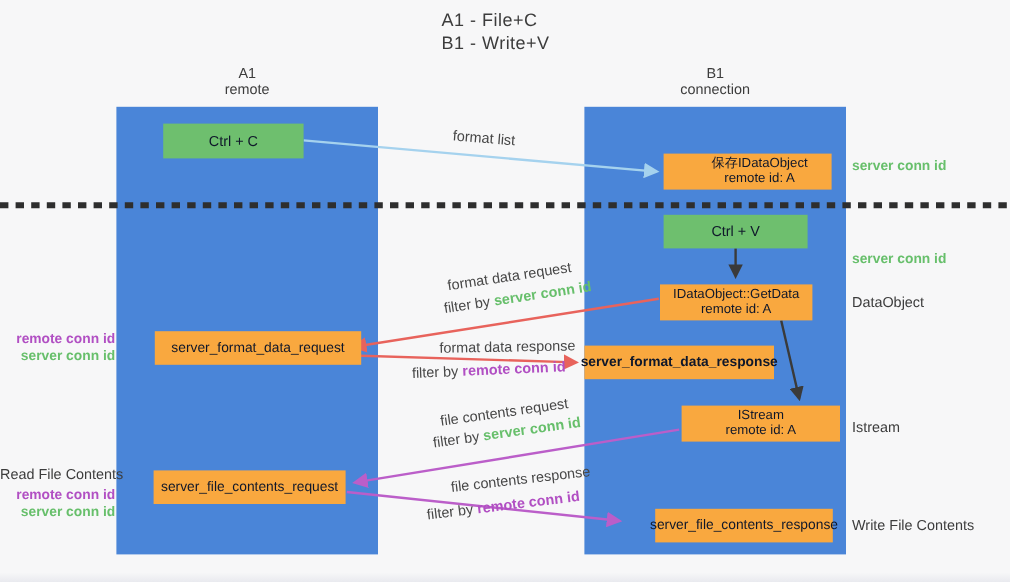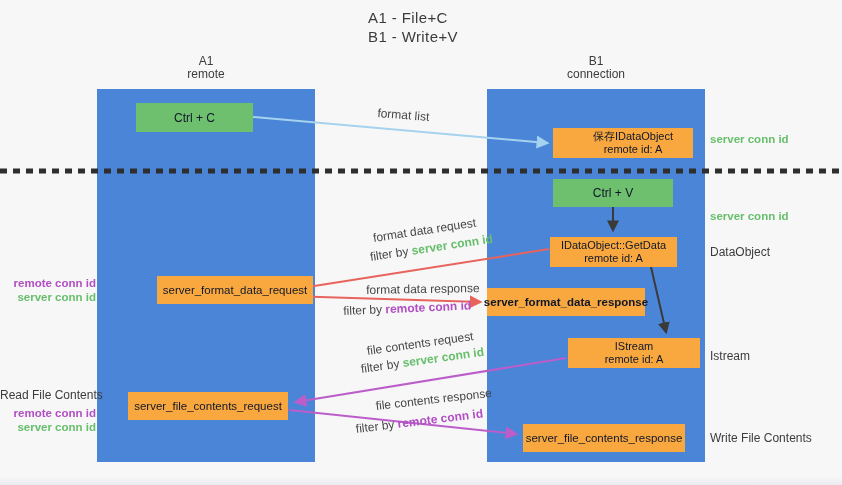--- a/index.html
+++ b/index.html
@@ -92,38 +92,38 @@
 
   <div class="abs box green" style="left:553px;top:179px;width:120px;height:28px;">
     <div>Ctrl + V</div>
   </div>
 
   <div class="abs box orange" style="left:550px;top:237px;width:127px;height:30px;">
     <div>IDataObject::GetData</div>
     <div>remote id: A</div>
   </div>
 
-  <div class="abs box orange one-line" style="left:129px;top:276px;width:156px;height:28px;margin-left:28px;">
+  <div class="abs box orange one-line" style="left:129px;top:276px;width:172px;height:28px;">
     <div>server_format_data_request</div>
   </div>
 
   <div class="abs box orange one-line" style="left:487px;top:288px;width:158px;height:28px;font-weight:bold;">
     <div>server_format_data_response</div>
   </div>
 
   <div class="abs box orange" style="left:568px;top:338px;width:132px;height:30px;">
     <div>IStream</div>
     <div>remote id: A</div>
   </div>
 
   <div class="abs box orange one-line" style="left:128px;top:392px;width:160px;height:28px;">
     <div>server_file_contents_request</div>
   </div>
 
-  <div class="abs box orange one-line" style="left:523px;top:424px;width:162px;height:28px;">
+  <div class="abs box orange one-line" style="left:546px;top:424px;width:148px;height:28px;">
     <div>server_file_contents_response</div>
   </div>
 
   <div class="abs mid-label" style="left:378px;top:106px;transform:rotate(4.5deg);">format list</div>
 
   <div class="abs mid-label" style="left:372px;top:231px;transform:rotate(-8.5deg);">format data request</div>
   <div class="abs mid-label" style="left:369px;top:250px;transform:rotate(-8.5deg);"><span>filter by</span> <span class="green-txt">server conn id</span></div>
 
   <div class="abs mid-label" style="left:366px;top:283px;transform:rotate(-1deg);">format data response</div>
   <div class="abs mid-label" style="left:343px;top:304px;transform:rotate(-2.5deg);"><span>filter by</span> <span class="purple-txt">remote conn id</span></div>

